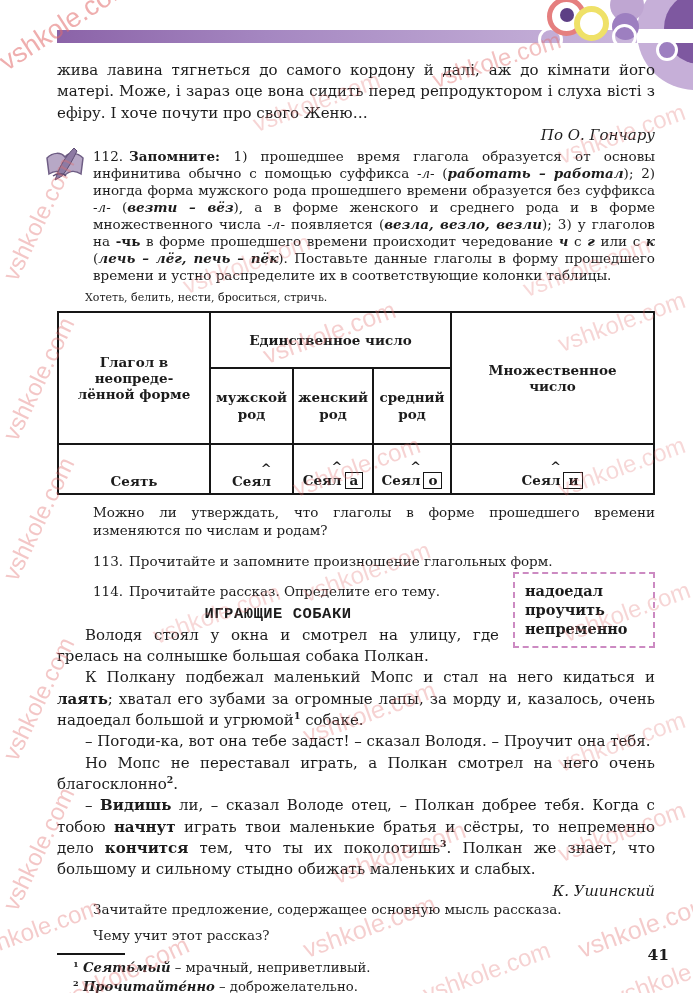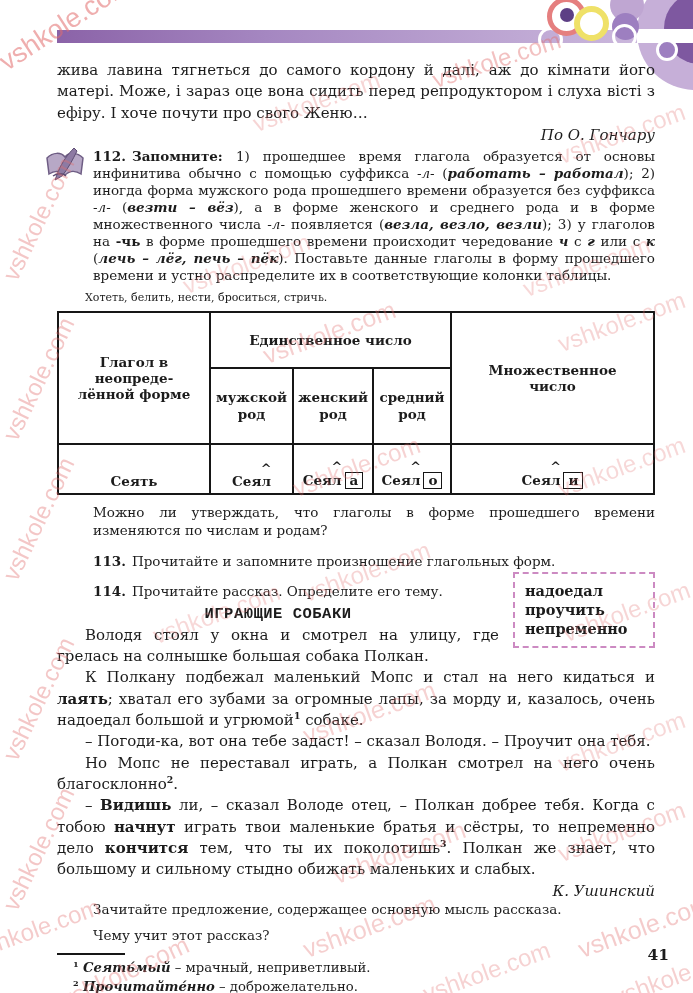--- a/index.html
+++ b/index.html
@@ -36,21 +36,21 @@
 
   
   #main{position:absolute;left:57px;top:60px;width:598px;z-index:2;}
   p{margin:0;}
   .body-text{font-size:15px;line-height:21.3px;text-align:justify;}
   .intro{margin:0 0 2px;}
   .attrib{margin:0 0 4px;text-align:right;font-style:italic;font-size:15px;}
   .instr{font-size:13.5px;line-height:17px;text-align:justify;}
   .exercise112{position:relative;margin:4px 0 0 36px;}
   .ex-icon{position:absolute;left:-50px;top:-2px;width:44px;height:38px;}
-  .ex-num{font-weight:bold;margin-right:6px;}
+  .ex-num{font-weight:normal;margin-right:6px;}
   .word-list{margin:7px 0 0 28px;font-size:11px;}
   .question{margin:8px 0 0 36px;font-size:13.5px;line-height:18px;text-align:justify;}
   .instr113{margin:14px 0 0 36px;}
   .read-aloud{margin:7px 0 0;text-indent:26px;}
   .instr114{margin:13px 0 0 36px;}
   .story-title{margin:5px 0 2px;font-size:15.5px;font-weight:bold;text-align:center;letter-spacing:.5px;font-family:Liberation Mono, monospace;}
   .story-p{text-indent:28px;}
   .author{margin:2px 0 0;text-align:right;font-style:italic;font-size:15px;}
   .q114{margin-left:36px;font-size:13.5px;line-height:18.5px;}
   .q114.first{margin-top:7px;}

